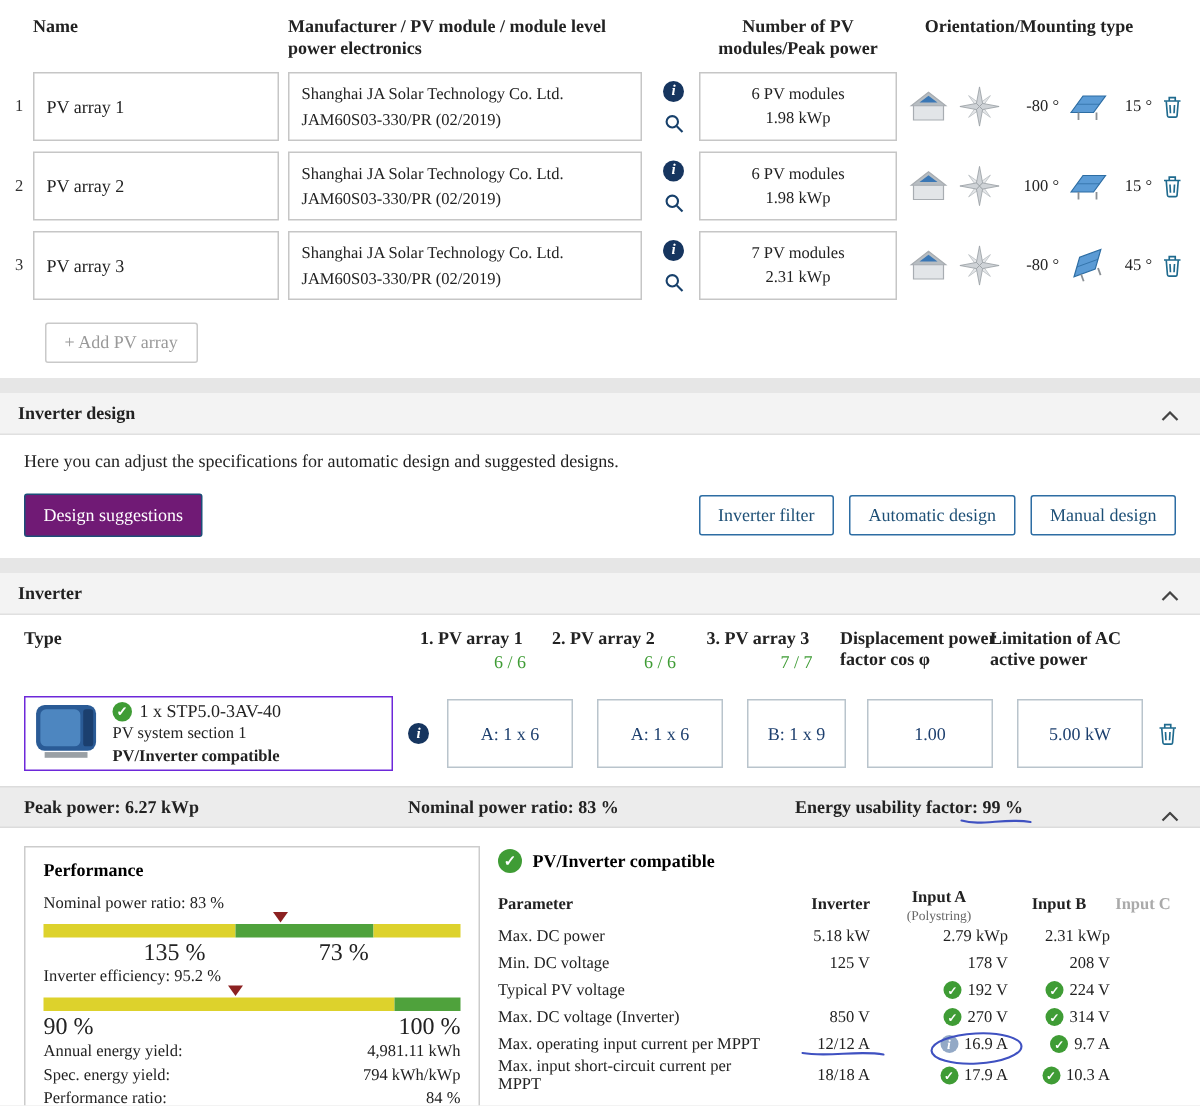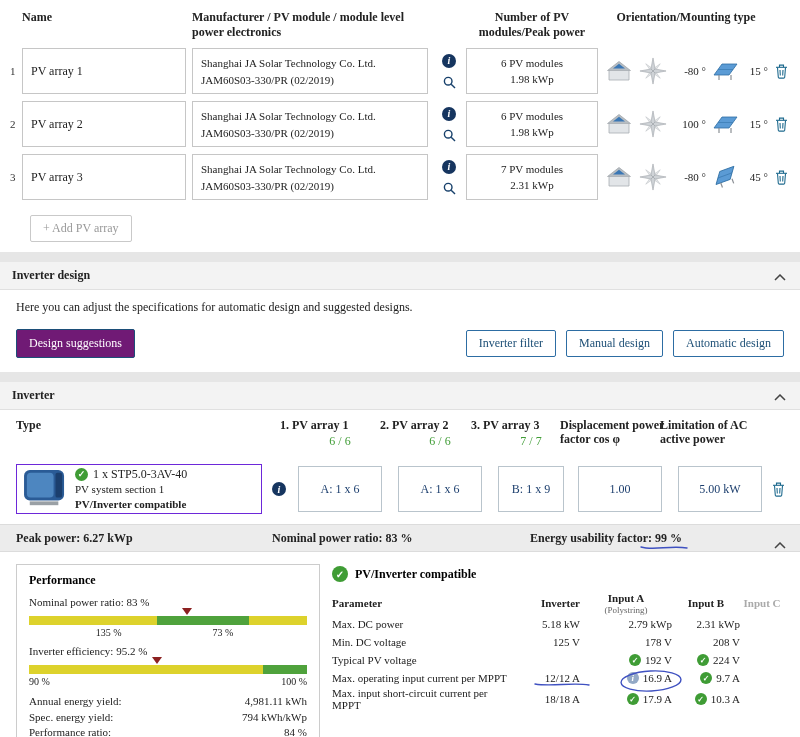--- a/index.html
+++ b/index.html
@@ -68,21 +68,21 @@
 
   
   #panels { display:flex; padding:12px 16px 0 16px; }
   #perf-panel { width:304px; border:1px solid #ccc; padding:8px 12px 8px 12px; height:196px; }
   #perf-title { font-weight:bold; font-size:12px; margin-bottom:8px; }
   .gauge-label { font-size:11px; color:#222; margin-bottom:4px; }
   .gauge { position:relative; height:9px; display:flex; margin:8px 0 2px 0; }
   .gauge .seg-y { background:#ddd22c; }
   .gauge .seg-g { background:#4fa23c; }
   .marker { position:absolute; top:-8px; width:0; height:0; border-left:5px solid transparent; border-right:5px solid transparent; border-top:7px solid #8c2121; transform:translateX(-50%); }
-  .gauge-ticks { position:relative; height:14px; font-size:10px; color:#222; margin-bottom:4px; }
+  .gauge-ticks { position:relative; height:14px; font-size:16px; color:#222; margin-bottom:4px; }
   .stat-row { display:flex; font-size:11px; line-height:15.5px; color:#222; }
   .stat-label { flex:1; }
   .stat-value { width:92px; text-align:right; }
 
   #compat-panel { margin-left:12px; flex:1; padding-top:2px; }
   #compat-title { display:flex; align-items:center; gap:7px; font-weight:bold; font-size:12px; margin-bottom:10px; }
   .c-grid { display:grid; grid-template-columns:176px 72px 92px 68px 44px; align-items:center; }
   .c-head { font-weight:bold; font-size:11px; color:#222; padding-bottom:2px; }
   .c-head.r { text-align:right; }
   .c-head.c { text-align:center; }
@@ -298,43 +298,43 @@
             <polyline points="1,6 6,1 11,6" fill="none" stroke="#444" stroke-width="1.5"></polyline>
           </svg>
       </span>
     </div>
     <div id="design-body">
       <div id="design-desc">Here you can adjust the specifications for automatic design and suggested designs.</div>
       <div class="btn-row">
         <button class="btn-primary">Design suggestions</button>
         <div class="btn-spacer"></div>
         <button class="btn-outline">Inverter filter</button>
+        <button class="btn-outline">Automatic design</button>
         <button class="btn-outline">Manual design</button>
-        <button class="btn-outline">Automatic design</button>
       </div>
     </div>
   </div>
 
   <div class="gap"></div>
 
   <div class="card" style="height:374px;">
     <div class="sec-head">
       <span>Inverter</span>
       <span class="chev">
         <svg width="12" height="7" viewBox="0 0 12 7">
             <polyline points="1,6 6,1 11,6" fill="none" stroke="#444" stroke-width="1.5"></polyline>
           </svg>
       </span>
     </div>
 
     <div id="inv-cols">
       <div class="inv-h left">Type</div>
       <div class="inv-h" style="left:340px">1. PV array 1</div>
       <div class="inv-count" style="left:340px">6 / 6</div>
-      <div class="inv-h" style="left:440px">2. PV array 2</div>
+      <div class="inv-h" style="left:428px">2. PV array 2</div>
       <div class="inv-count" style="left:440px">6 / 6</div>
       <div class="inv-h" style="left:531px">3. PV array 3</div>
       <div class="inv-count" style="left:531px">7 / 7</div>
       <div class="inv-h" style="left:620px">Displacement power factor cos φ</div>
       <div class="inv-h" style="left:720px">Limitation of AC active power</div>
     </div>
 
     <div id="inv-row">
       <div class="type-box">
         <svg width="44" height="40" viewBox="0 0 46 42">
@@ -479,20 +479,35 @@
               <span class="check-icon sm"></span>
               <span>192 V</span>
             </div>
           <div class="c-val">
               <span class="check-icon sm"></span>
               <span>224 V</span>
             </div>
           <div></div>
         </div>
         <div class="c-grid c-row">
+          <div class="c-param">Max. DC voltage (Inverter)</div>
+          <div class="c-val">
+              <span>850 V</span>
+            </div>
+          <div class="c-val">
+              <span class="check-icon sm"></span>
+              <span>270 V</span>
+            </div>
+          <div class="c-val">
+              <span class="check-icon sm"></span>
+              <span>314 V</span>
+            </div>
+          <div></div>
+        </div>
+        <div class="c-grid c-row">
           <div class="c-param">Max. operating input current per MPPT</div>
           <div class="c-val">
             <span>12/12 A</span>
             <svg class="pen" width="56" height="8" viewBox="0 0 56 8" style="position:absolute;right:-10px;bottom:-5px">
                 <path d="M1,3 C 18,6 38,1 55,4"></path>
               </svg>
           </div>
           <div class="c-val">
             <span class="info-icon gray"></span>
             <span>16.9 A</span>

